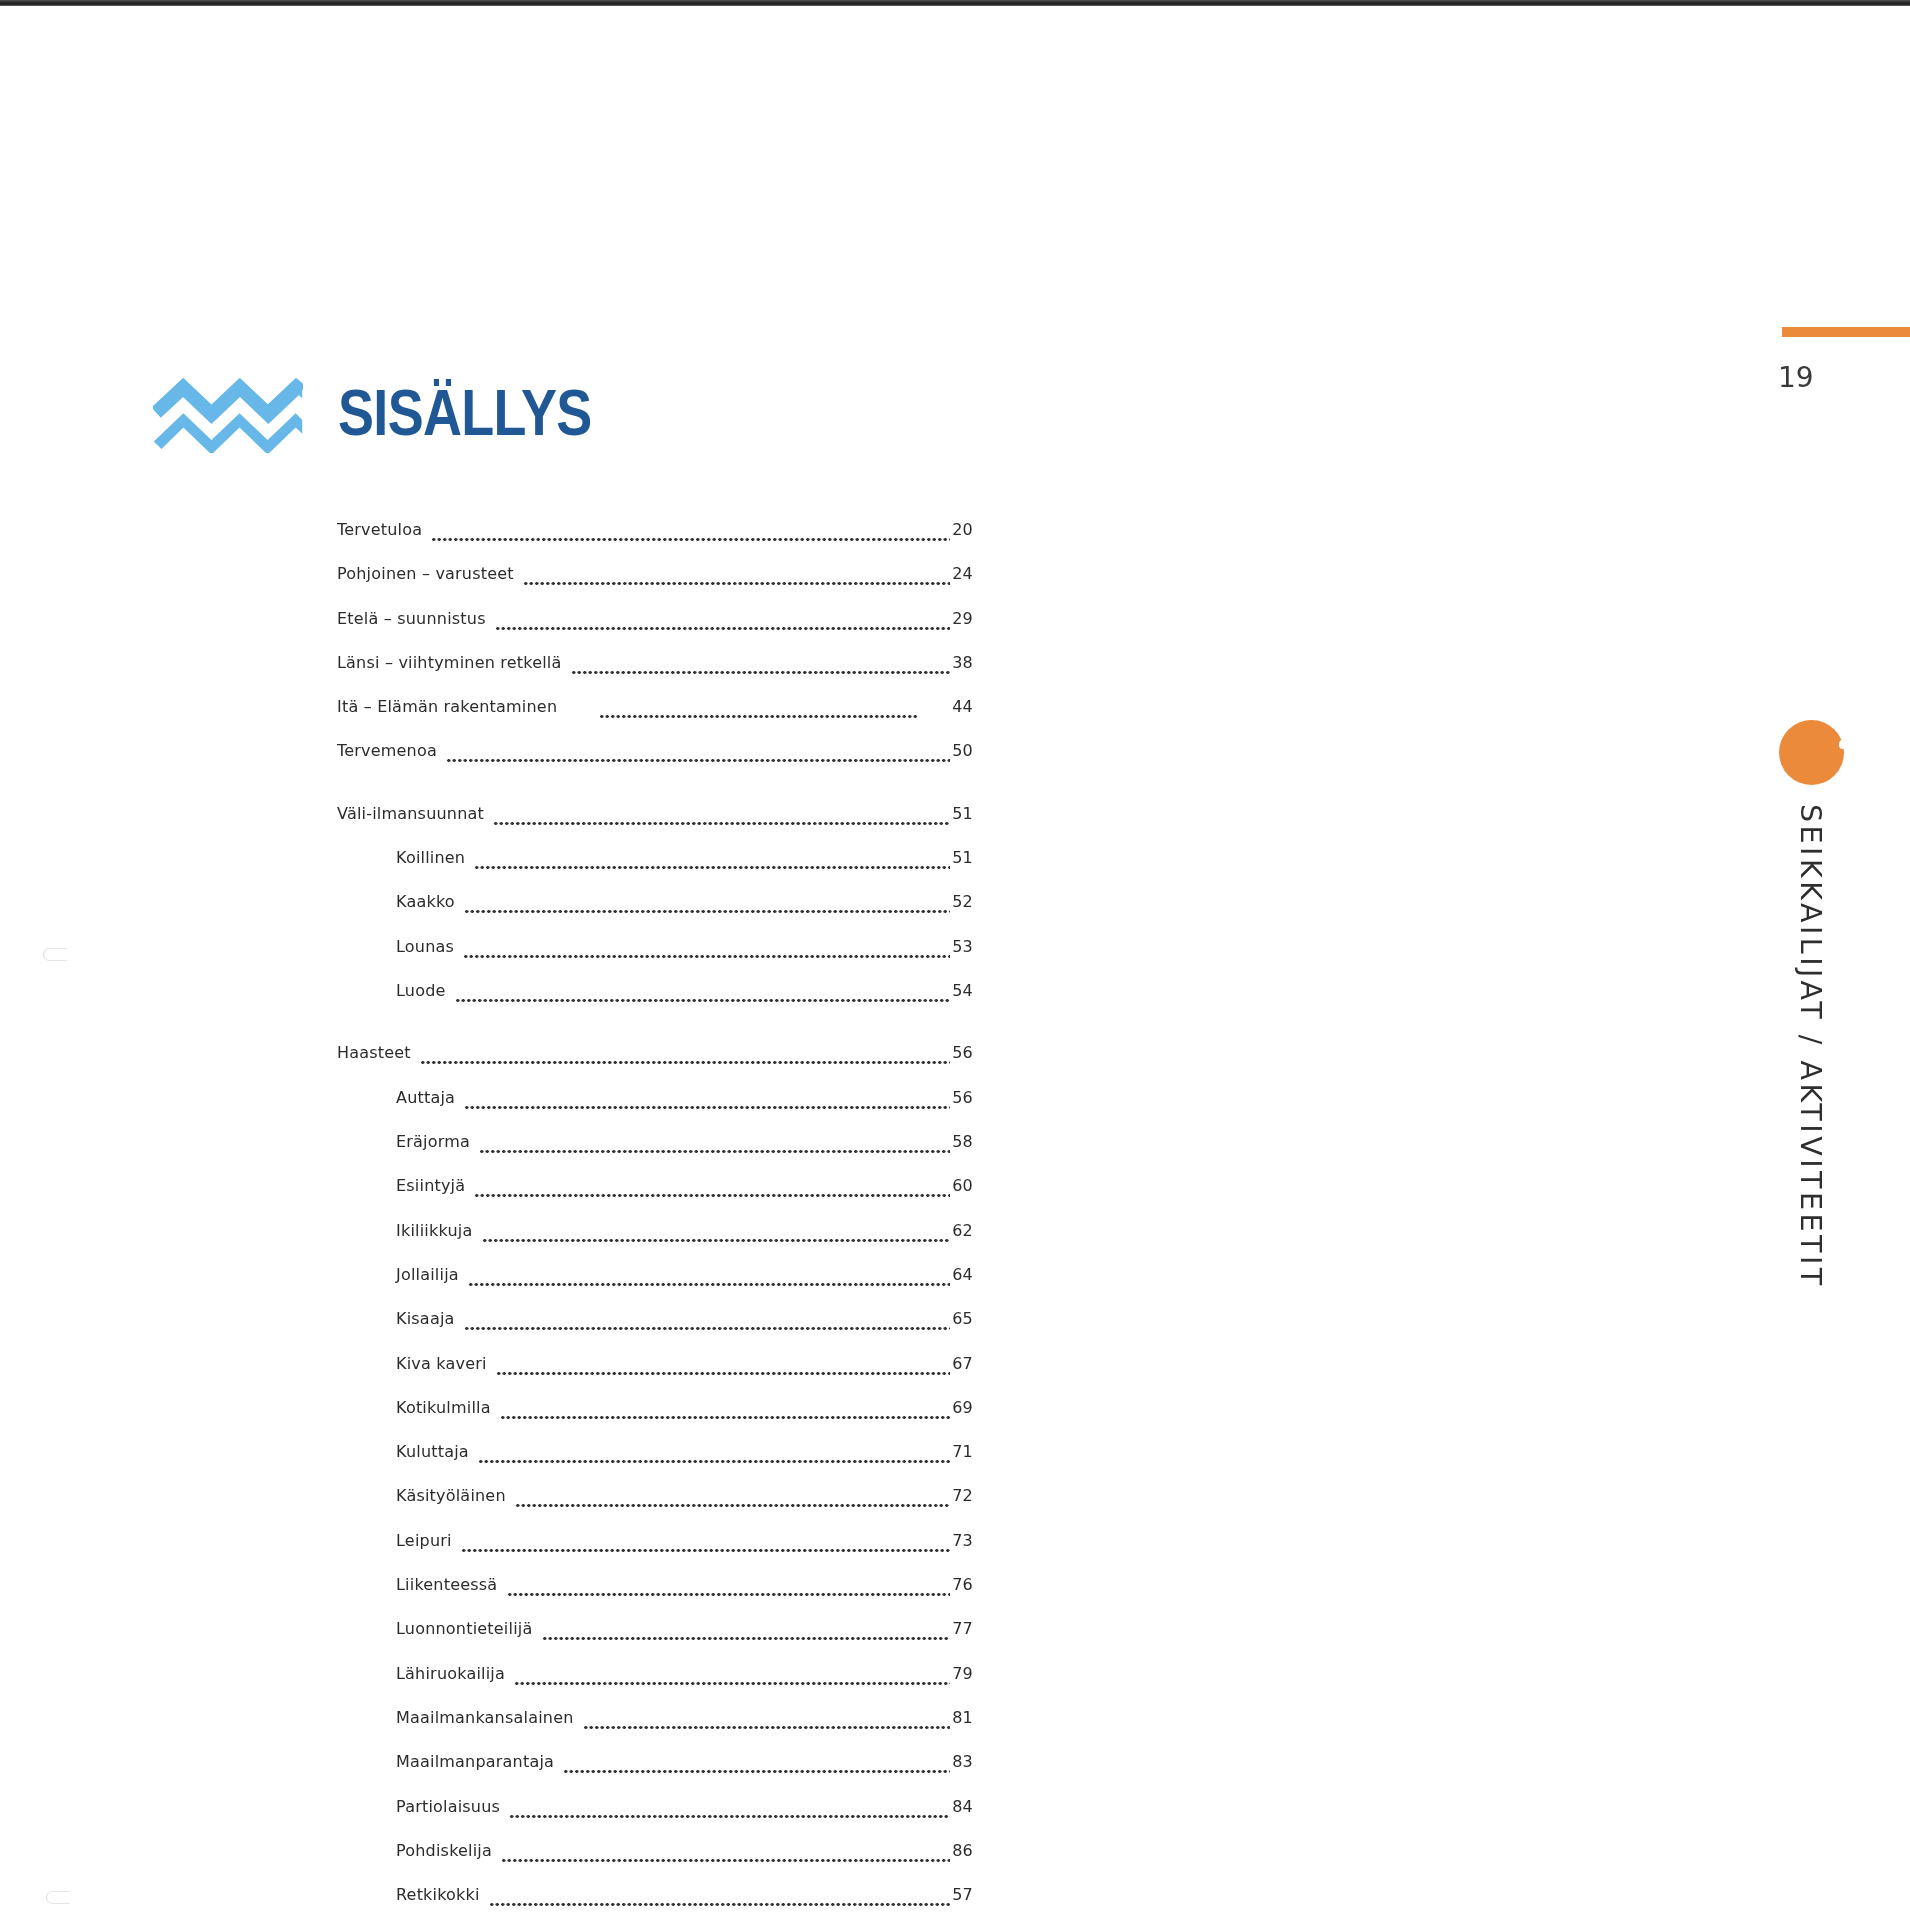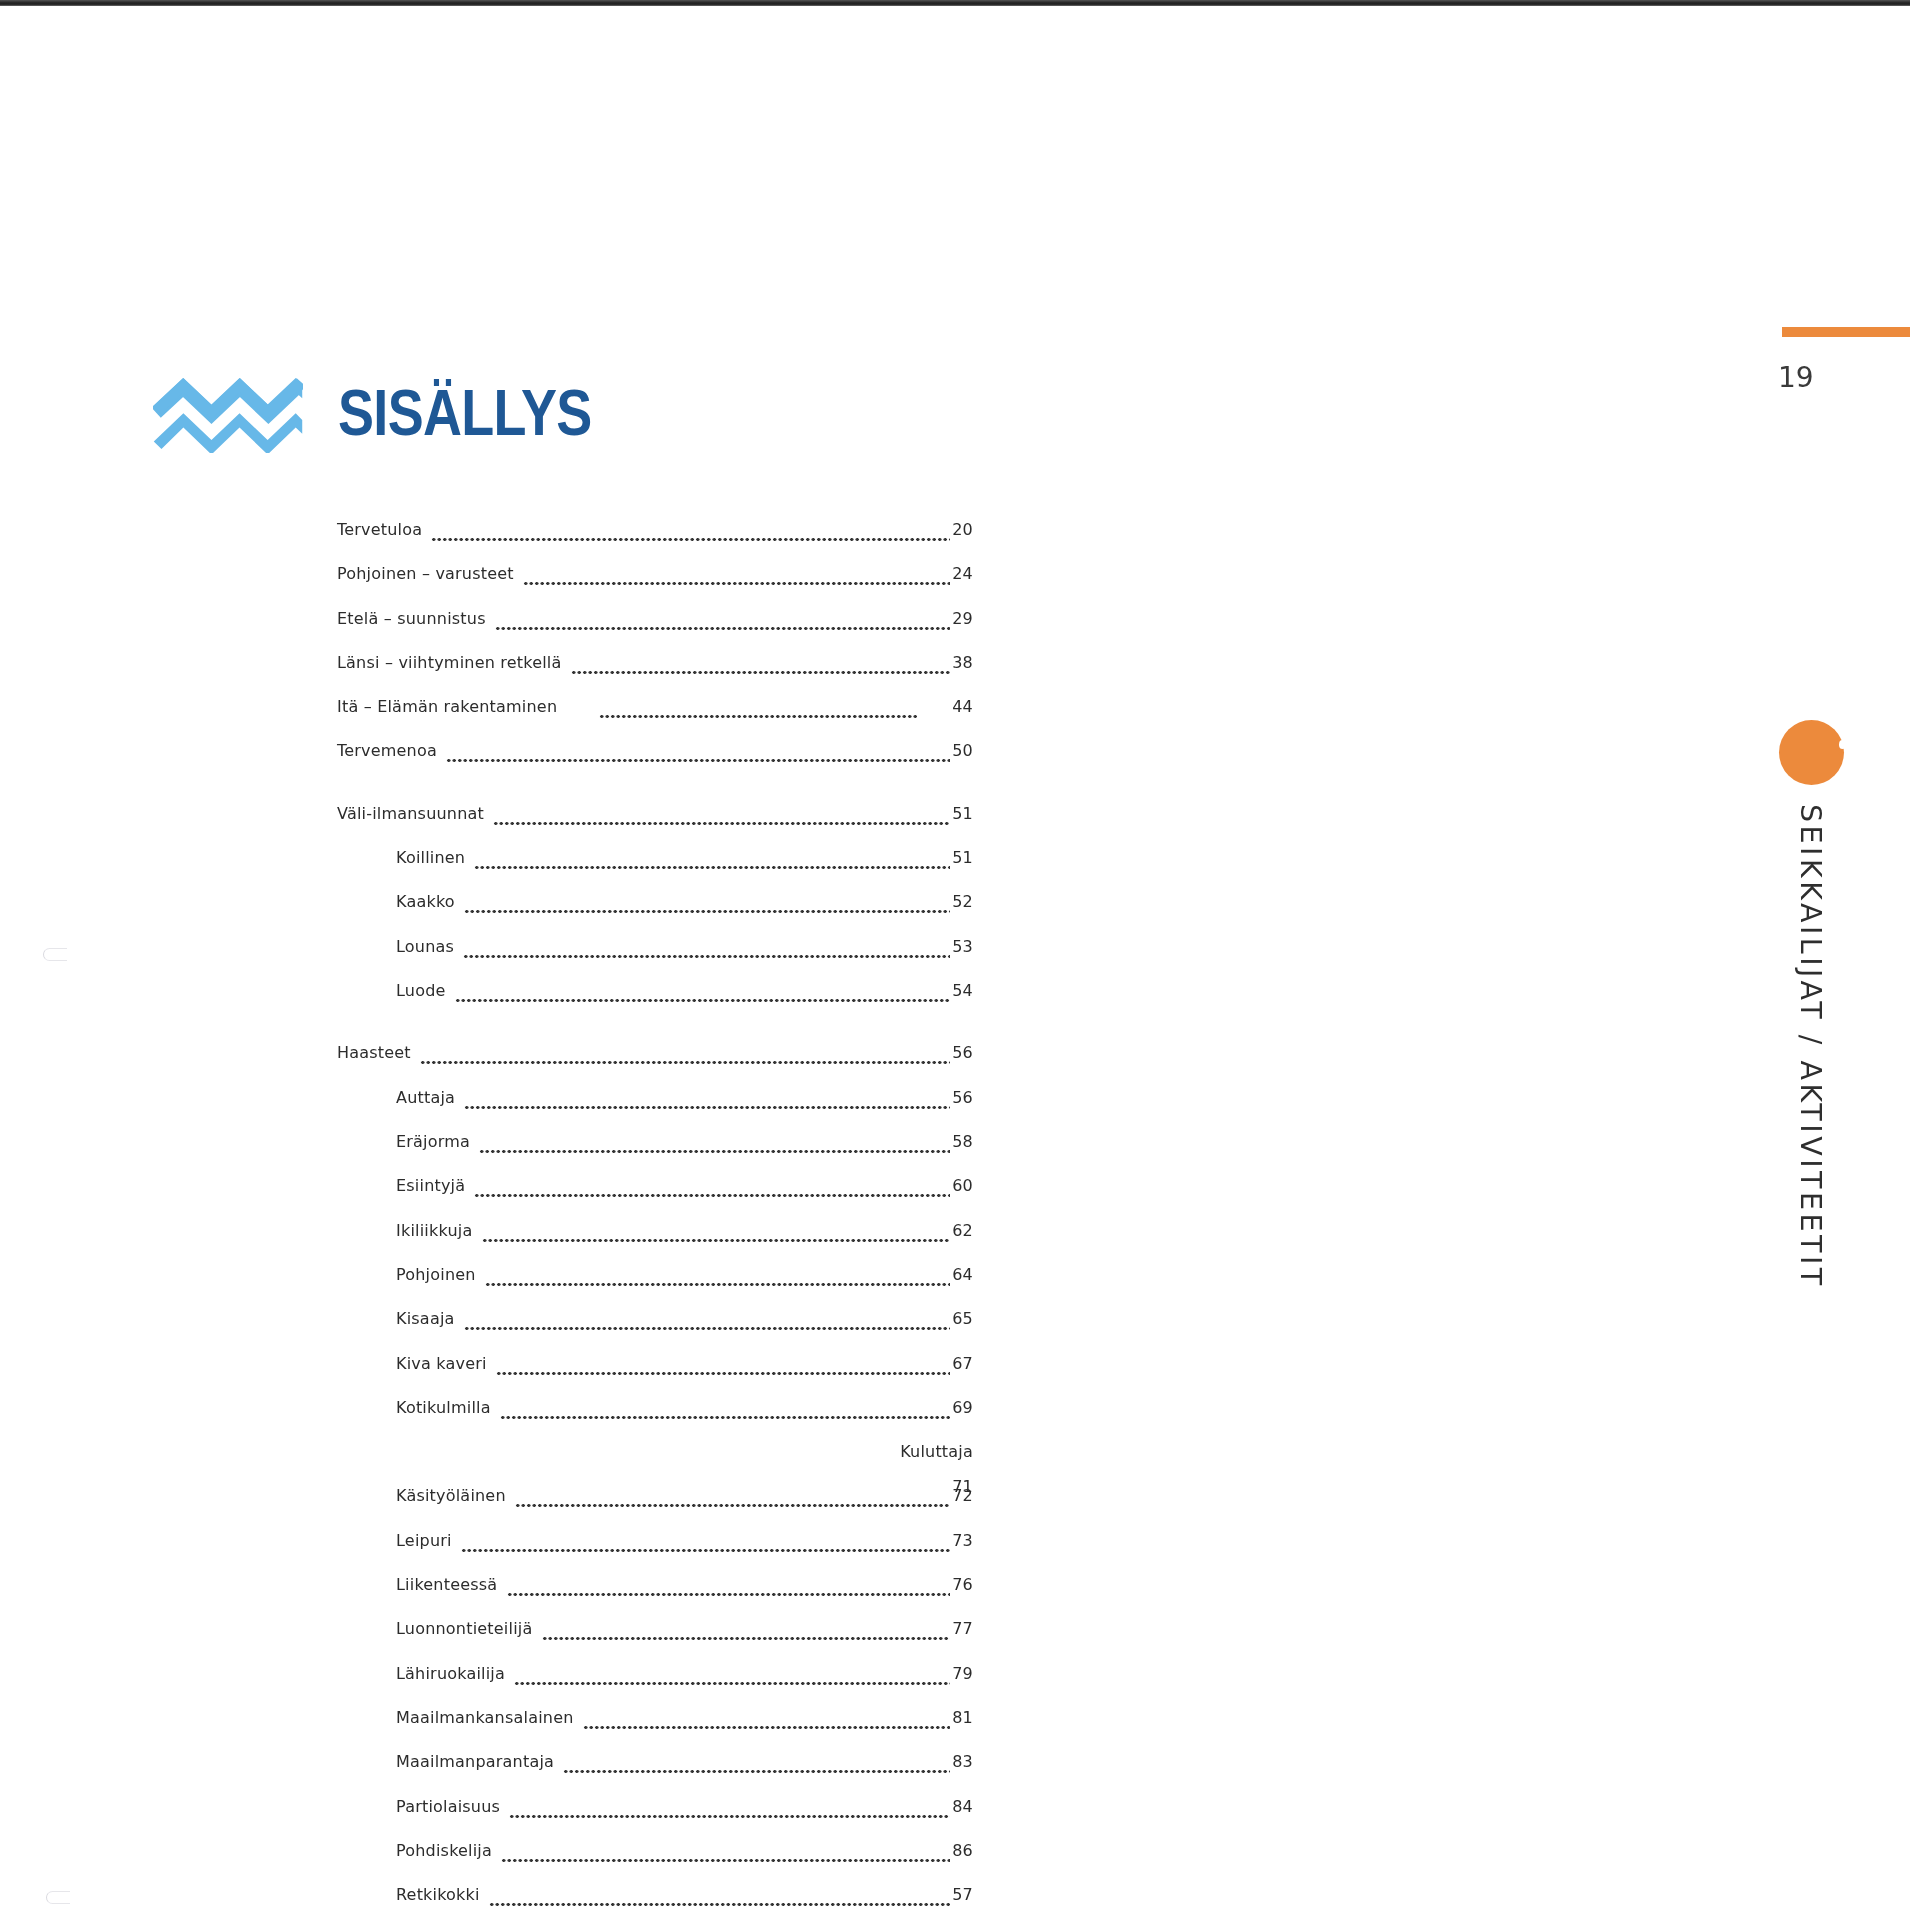--- a/index.html
+++ b/index.html
@@ -167,40 +167,40 @@
     <span class="toc-label">Esiintyjä</span>
     <span class="toc-dots"></span>
     <span class="toc-page">60</span>
   </div>
   <div class="toc-row indent" style="top:1213px;">
     <span class="toc-label">Ikiliikkuja</span>
     <span class="toc-dots"></span>
     <span class="toc-page">62</span>
   </div>
   <div class="toc-row indent" style="top:1257px;">
-    <span class="toc-label">Pohjoinen</span>
+    <span class="toc-label">Jollailija</span>
     <span class="toc-dots"></span>
     <span class="toc-page">64</span>
   </div>
   <div class="toc-row indent" style="top:1301px;">
     <span class="toc-label">Kisaaja</span>
     <span class="toc-dots"></span>
     <span class="toc-page">65</span>
   </div>
   <div class="toc-row indent" style="top:1346px;">
     <span class="toc-label">Kiva kaveri</span>
     <span class="toc-dots"></span>
     <span class="toc-page">67</span>
   </div>
   <div class="toc-row indent" style="top:1390px;">
     <span class="toc-label">Kotikulmilla</span>
     <span class="toc-dots"></span>
     <span class="toc-page">69</span>
   </div>
-  <div class="toc-row indent" style="top:1434px;flex-direction:column;">
+  <div class="toc-row indent" style="top:1434px;">
     <span class="toc-label">Kuluttaja</span>
     <span class="toc-dots"></span>
     <span class="toc-page">71</span>
   </div>
   <div class="toc-row indent" style="top:1478px;">
     <span class="toc-label">Käsityöläinen</span>
     <span class="toc-dots"></span>
     <span class="toc-page">72</span>
   </div>
   <div class="toc-row indent" style="top:1523px;">

